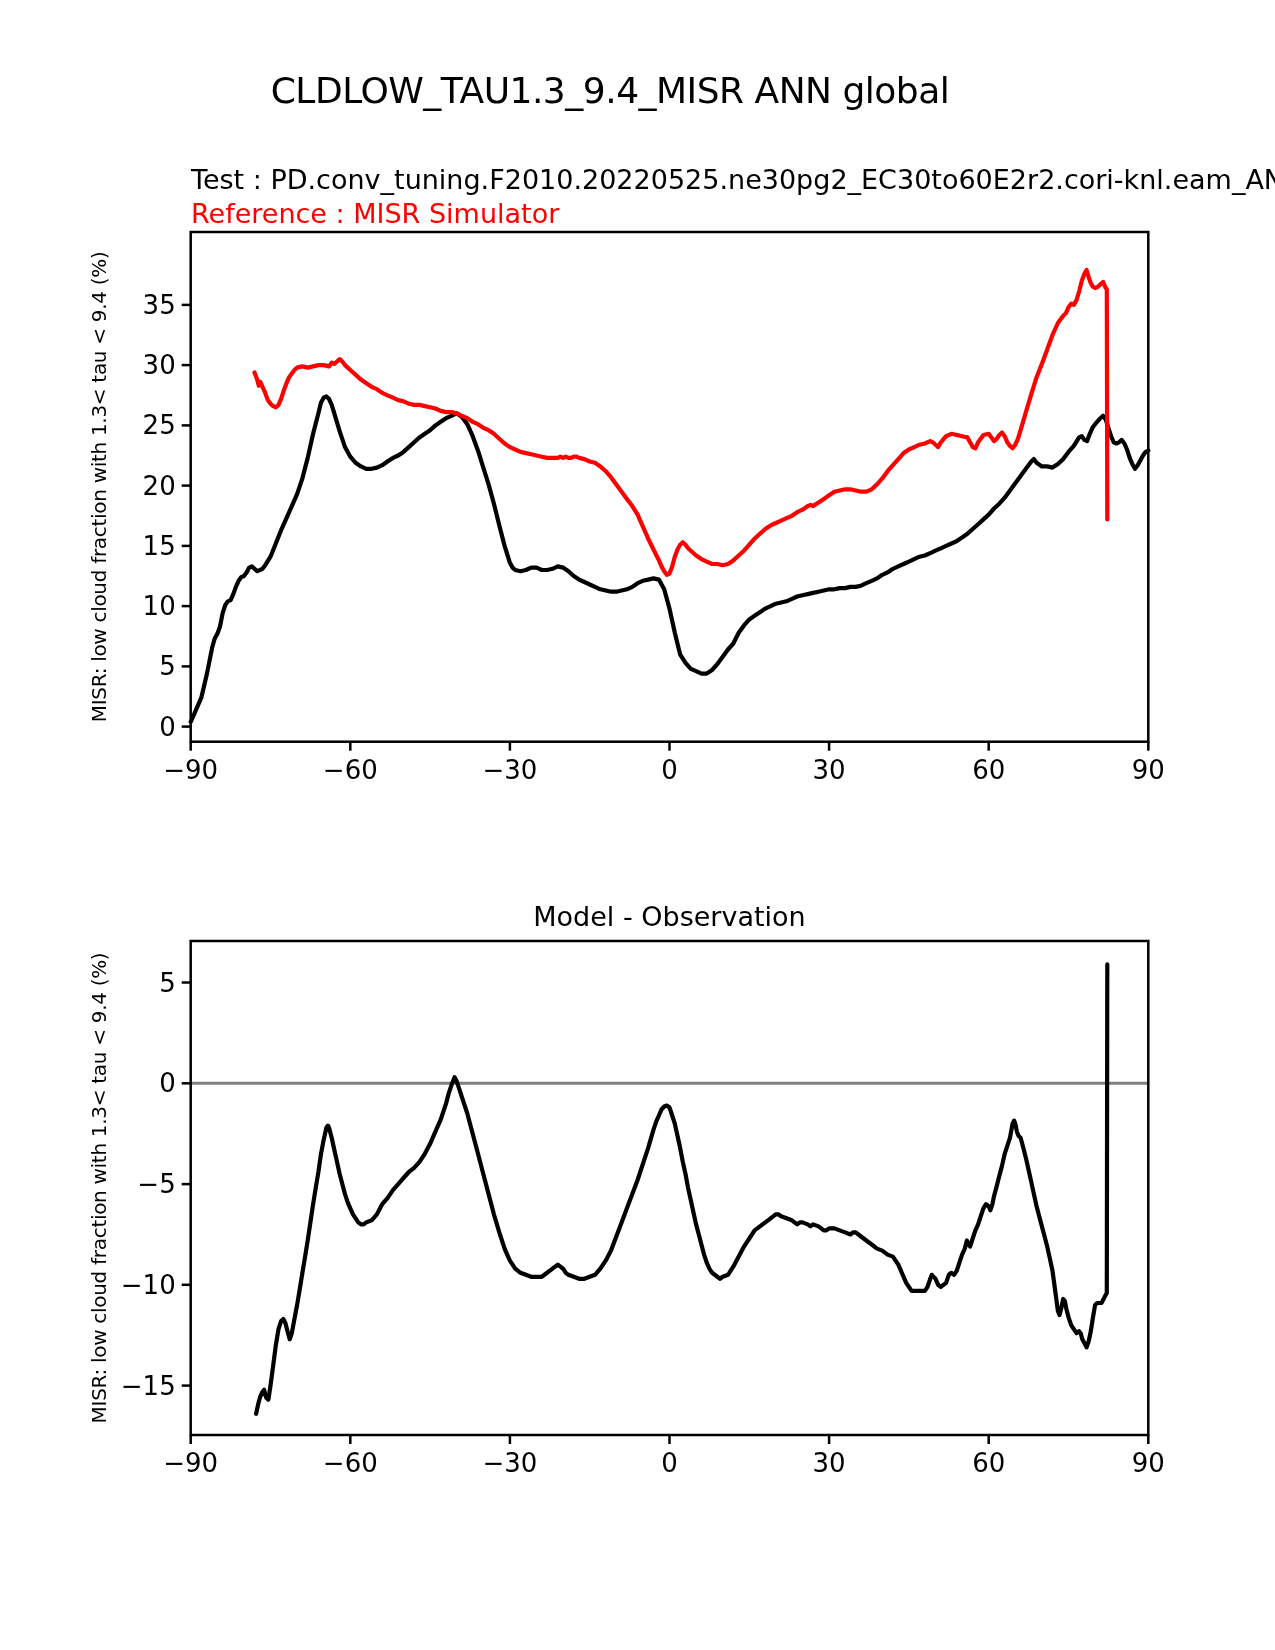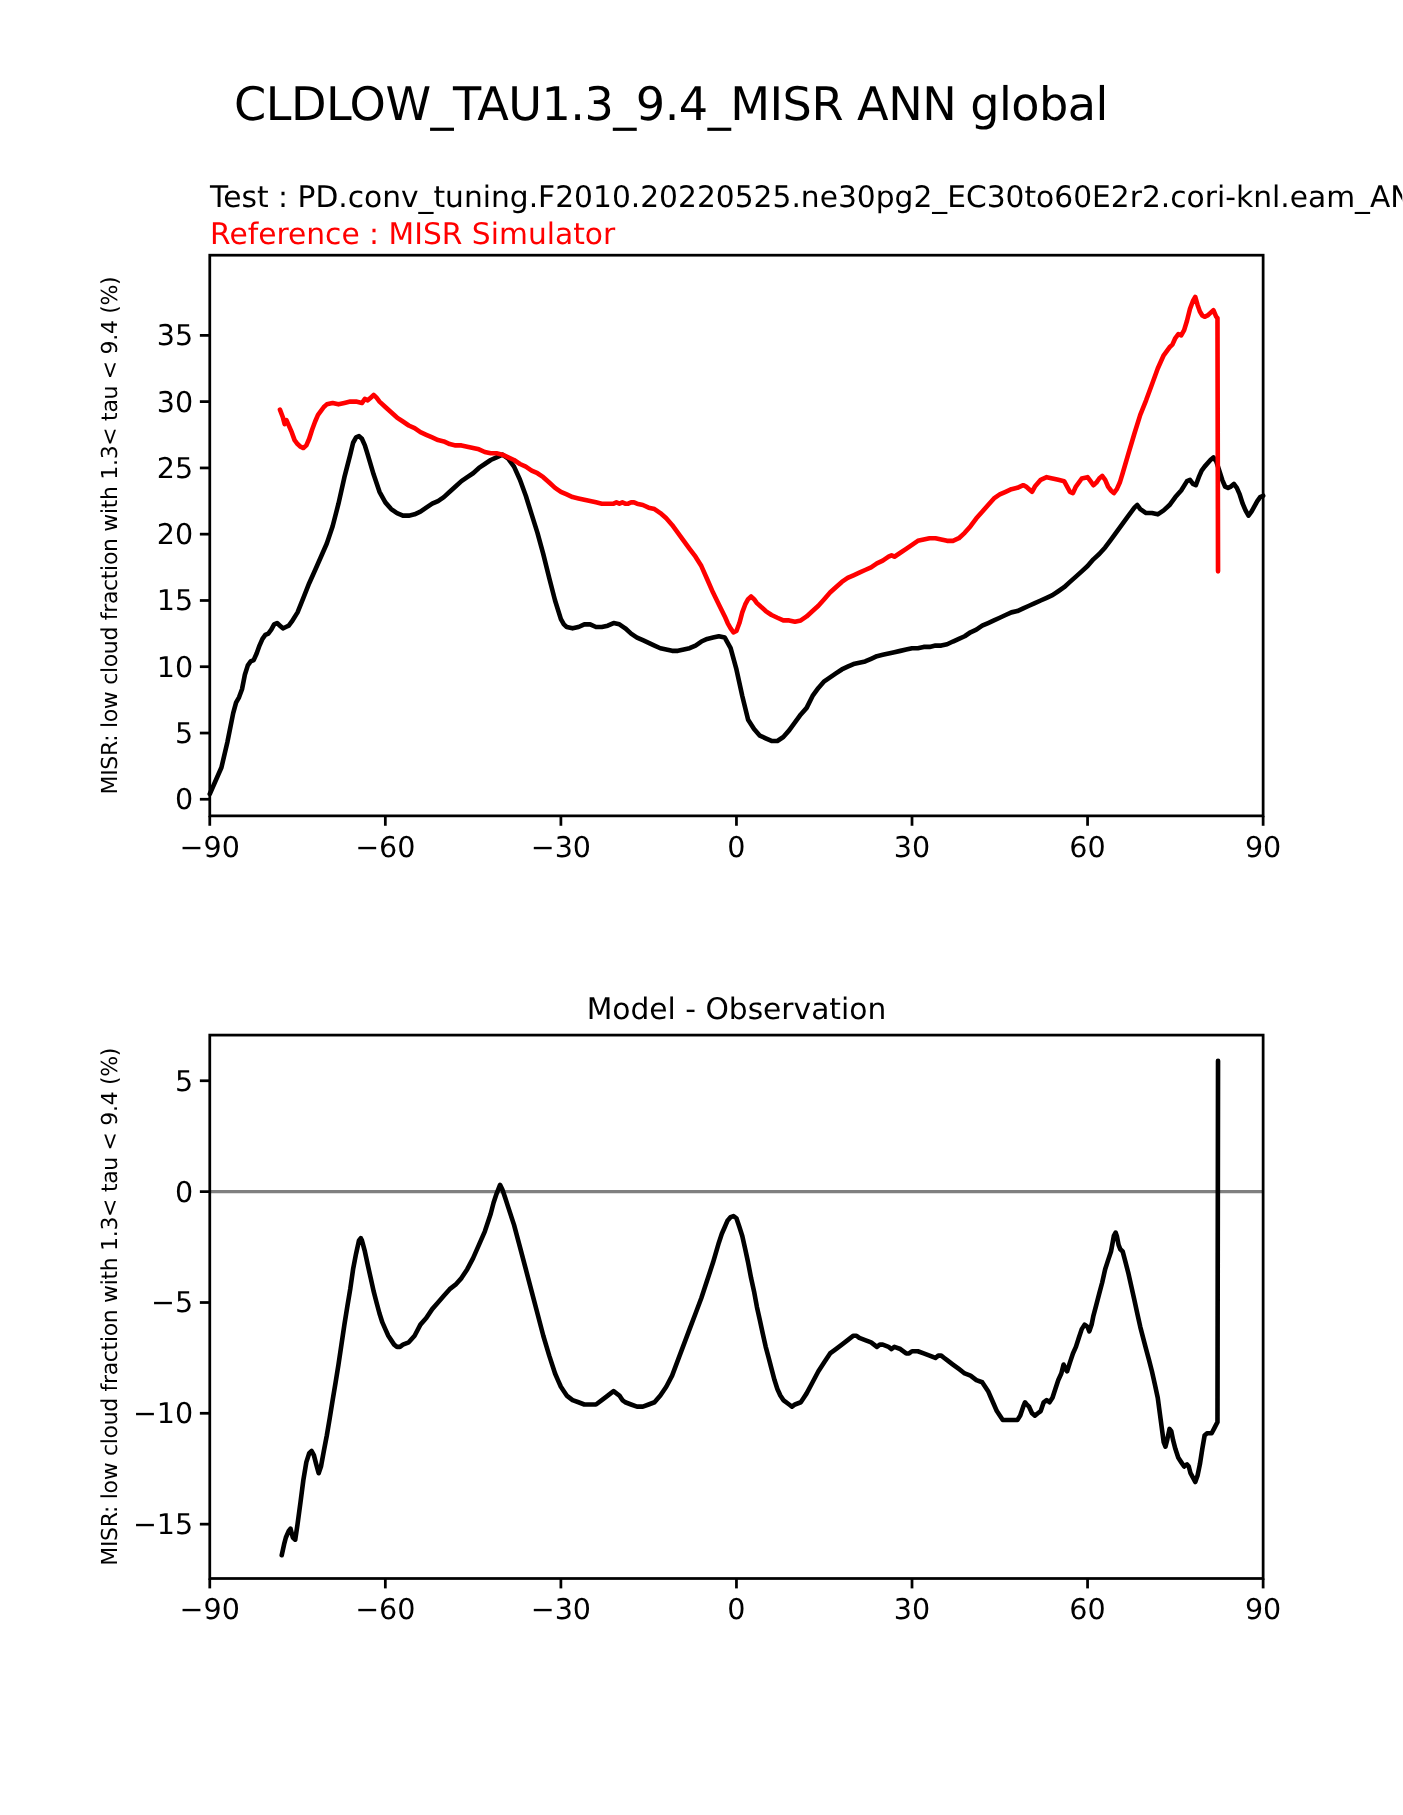--- a/index.html
+++ b/index.html
@@ -7,21 +7,21 @@
     position:relative;
     width:1275px;height:1650px;
     background:#ffffff;
     overflow:hidden;
     font-family:"DejaVu Sans","Liberation Sans",sans-serif;
     color:#000000;
   }
   .main-title{
     position:absolute;left:0;right:55px;top:70px;
     text-align:center;
-    font-size:42px;
+    font-size:36px;
     letter-spacing:-0.5px;
     white-space:nowrap;
   }
   .sub-line{
     position:absolute;left:191px;
     font-size:27px;
     white-space:nowrap;
   }
   .test-line{top:164px;color:#000000;}
   .ref-line{top:198px;text-align:center;}

